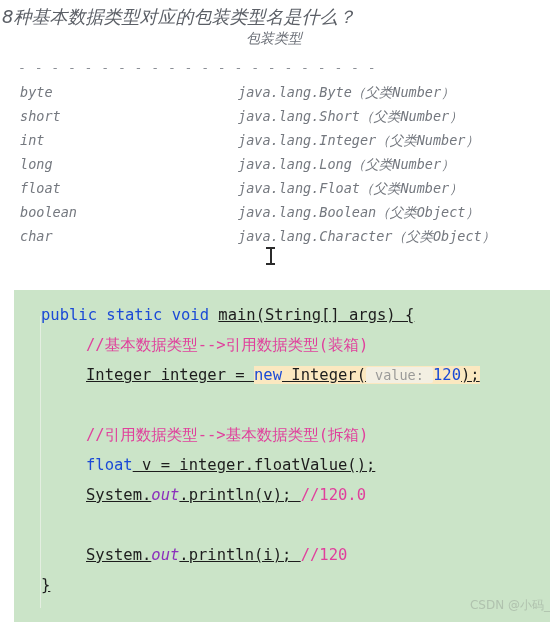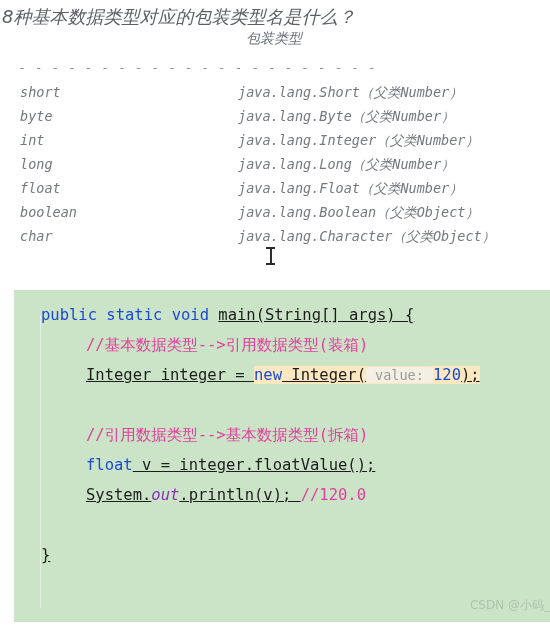--- a/index.html
+++ b/index.html
@@ -191,26 +191,26 @@
   <div class="note-title">8种基本数据类型对应的包装类型名是什么？</div>
 
   <div class="note-head-row">
     <div class="note-head-col2">包装类型</div>
   </div>
 
   <div class="note-divider">- - - - - - - - - - - - - - - - - - - - - - - - - - - - - - - - - -</div>
 
   <div id="type-table">
     <div class="type-row">
+      <span class="type-prim">byte</span>
+      <span class="type-wrap">java.lang.Byte（父类Number）</span>
+    </div>
+    <div class="type-row">
       <span class="type-prim">short</span>
       <span class="type-wrap">java.lang.Short（父类Number）</span>
-    </div>
-    <div class="type-row">
-      <span class="type-prim">byte</span>
-      <span class="type-wrap">java.lang.Byte（父类Number）</span>
     </div>
     <div class="type-row">
       <span class="type-prim">int</span>
       <span class="type-wrap">java.lang.Integer（父类Number）</span>
     </div>
     <div class="type-row">
       <span class="type-prim">long</span>
       <span class="type-wrap">java.lang.Long（父类Number）</span>
     </div>
     <div class="type-row">
@@ -248,17 +248,18 @@
 
   <div class="code-line"><span class="ind1 cmt">//引用数据类型--&gt;基本数据类型(拆箱)</span></div>
 
   <div class="code-line"><span class="ind1"><span class="kw">float</span><span class="plain"> v = integer.floatValue();</span></span></div>
 
   <div class="code-line"><span class="ind1"><span class="plain">System.</span><span class="fieldit">out</span><span class="plain">.println(v); </span><span class="cmt">//120.0</span></span></div>
 
   <div class="code-line"></div>
 
 
+  <div class="code-line"><span class="ind1"><span class="plain">System.</span><span class="fieldit">out</span><span class="plain">.println(i); </span><span class="cmt">//120</span></span></div>
 
   <div class="code-line"><span class="ind0 plain">}</span></div>
 
   <div id="watermark">CSDN @小码_</div>
 </div>
 
 </body></html>

